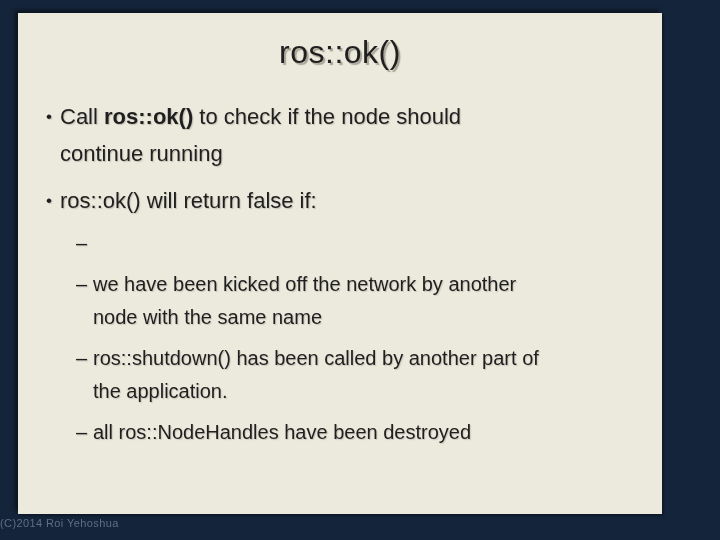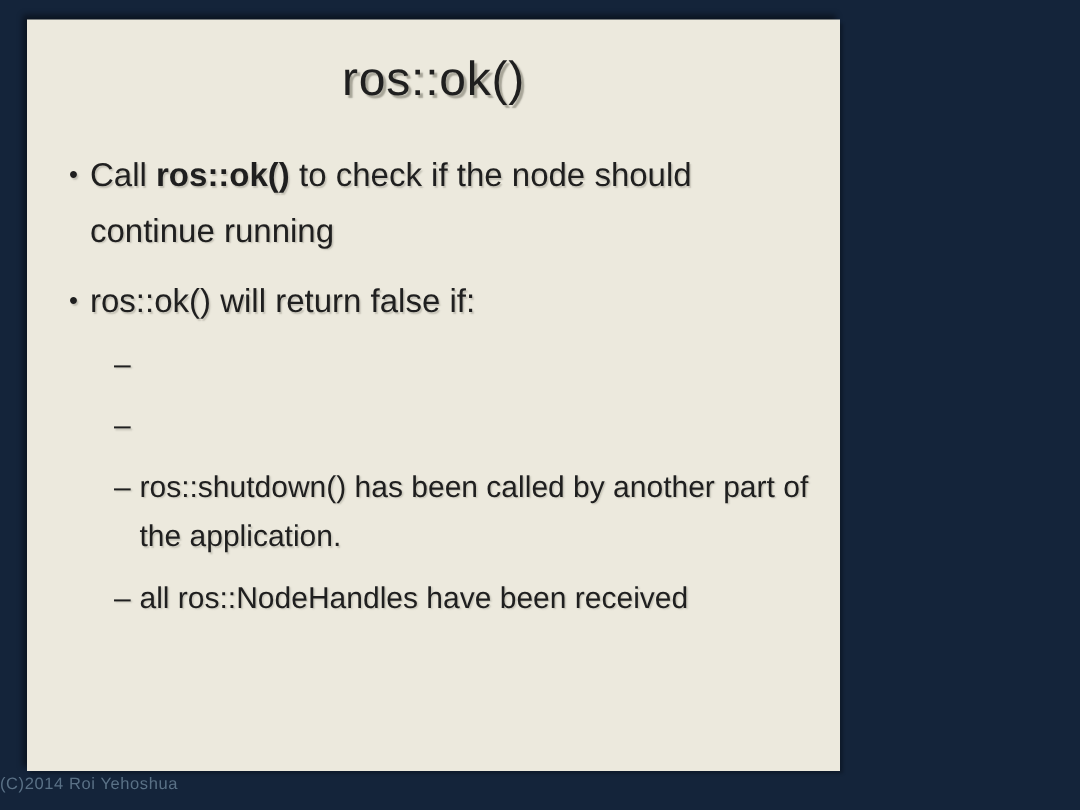--- a/index.html
+++ b/index.html
@@ -15,21 +15,21 @@
     font-family: "Liberation Sans", sans-serif;
   }
   .stage {
     position: relative;
     width: 720px; height: 540px;
     background: var(--background);
   }
   .slide {
     position: absolute;
     left: 18px; top: 13px;
-    width: 542px; height: 501px;
+    width: 644px; height: 501px;
     background: var(--slide-background);
     box-shadow: -3px -3px 4px rgba(0,0,0,0.45), 2px 2px 2px rgba(0,0,0,0.25);
     color: var(--text);
   }
   .title {
     padding-top: 20px;
     font-size: 32px;
     font-weight: normal;
     text-align: center;
     letter-spacing: 0.5px;
@@ -98,29 +98,31 @@
         <span class="marker">•</span>
         <span class="text">ros::ok() will return false if:</span>
       </div>
 
       <div class="sublist">
         <div class="li l2">
           <span class="marker">–</span>
         </div>
         <div class="li l2">
           <span class="marker">–</span>
+          <span class="text">we have been kicked off the network by another
+node with the same name</span>
         </div>
         <div class="li l2">
           <span class="marker">–</span>
           <span class="text">ros::shutdown() has been called by another part of
 the application.</span>
         </div>
         <div class="li l2">
           <span class="marker">–</span>
-          <span class="text">all ros::NodeHandles have been received</span>
+          <span class="text">all ros::NodeHandles have been destroyed</span>
         </div>
       </div>
 
     </div>
   </div>
 
   <div class="footer">(C)2014 Roi Yehoshua</div>
 </div>
 
 </body></html>

